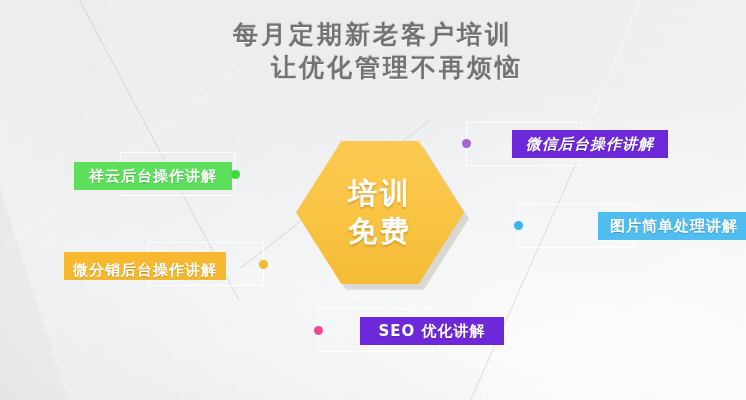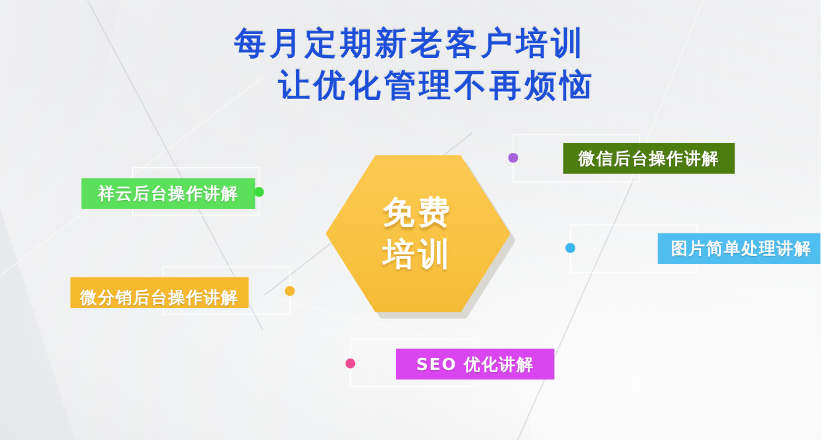--- a/index.html
+++ b/index.html
@@ -73,25 +73,26 @@
   .headline {
     position: absolute;
     left: 0;
     top: 20px;
     width: 746px;
     text-align: center;
     line-height: 1.32;
     user-select: none;
   }
   .headline-line {
-    font-size: 29px;
+    font-size: 25px;
     font-weight: bold;
     letter-spacing: 3px;
-    color: #1d4ed8;
+    color: #737373;
     text-shadow: 0 1px 0 rgba(255,255,255,0.85), 0 -1px 1px rgba(188,190,195,0.55);
+    font-family: Liberation Mono, monospace;
   }
   .headline-line.second {
     padding-left: 48px;
   }
 
   
   .frame {
     position: absolute;
     border: 1px solid rgba(255,255,255,0.92);
     box-sizing: border-box;
@@ -189,36 +190,36 @@
   <div class="label" style="left:40px; top:162px; width:158px; height:28px; background:#5ce05c;margin-left:34px;">
     <span>祥云后台操作讲解</span>
   </div>
   <div class="dot" style="left:231px; top:170px; background:#3ddb3d;"></div>
 
   <div class="label" style="left:64px; top:252px; width:162px; height:28px; background:#f5b82e;align-items:flex-end;">
     <span>微分销后台操作讲解</span>
   </div>
   <div class="dot" style="left:259px; top:260px; background:#f5b82e;"></div>
 
-  <div class="label" style="left:512px; top:130px; width:156px; height:28px; background:#4d7c0f;">
+  <div class="label" style="left:512px; top:130px; width:156px; height:28px; background:#6d28d9;font-style:italic;">
     <span>微信后台操作讲解</span>
   </div>
   <div class="dot" style="left:462px; top:139px; background:#a464d6;"></div>
 
   <div class="label" style="left:562px; top:212px; width:152px; height:28px; background:#4fbdf0;margin-left:36px;">
     <span>图片简单处理讲解</span>
   </div>
   <div class="dot" style="left:514px; top:221px; background:#3cb4ec;"></div>
 
-  <div class="label" style="left:360px; top:317px; width:144px; height:28px; background:#d946ef;">
+  <div class="label" style="left:360px; top:317px; width:144px; height:28px; background:#6d28d9;">
     <span>SEO 优化讲解</span>
   </div>
   <div class="dot" style="left:314px; top:326px; background:#ee4a94;"></div>
 
   <div class="hex-wrap">
     <div class="hex-shadow"></div>
     <div class="hex">
+      <div class="hex-line">培训</div>
       <div class="hex-line">免费</div>
-      <div class="hex-line">培训</div>
     </div>
   </div>
 
 </div>
 
 </body></html>

